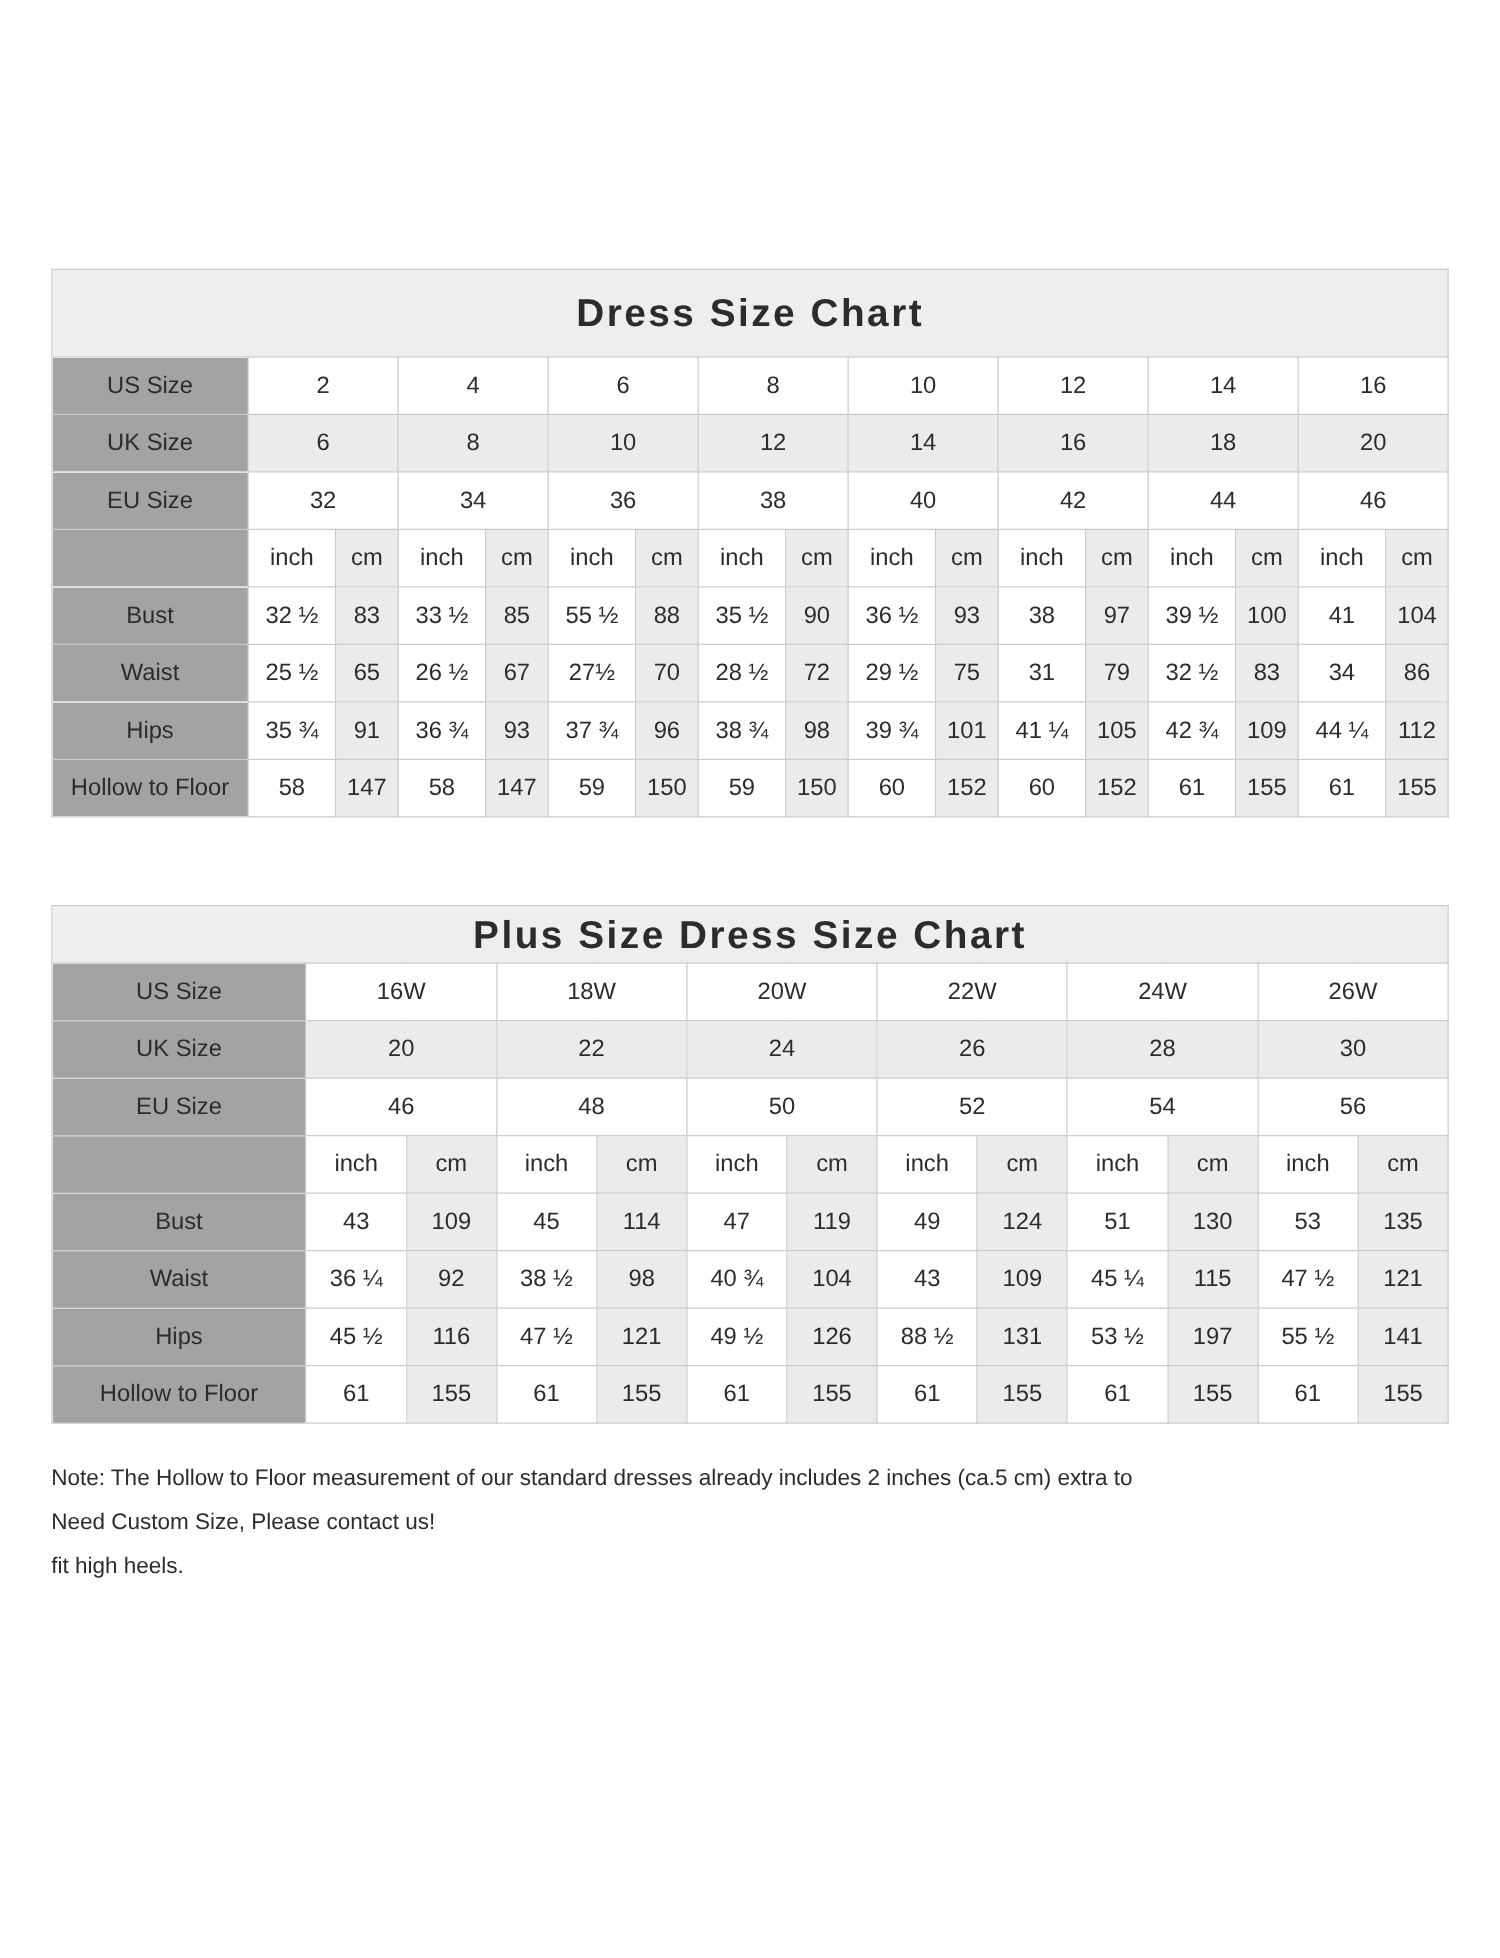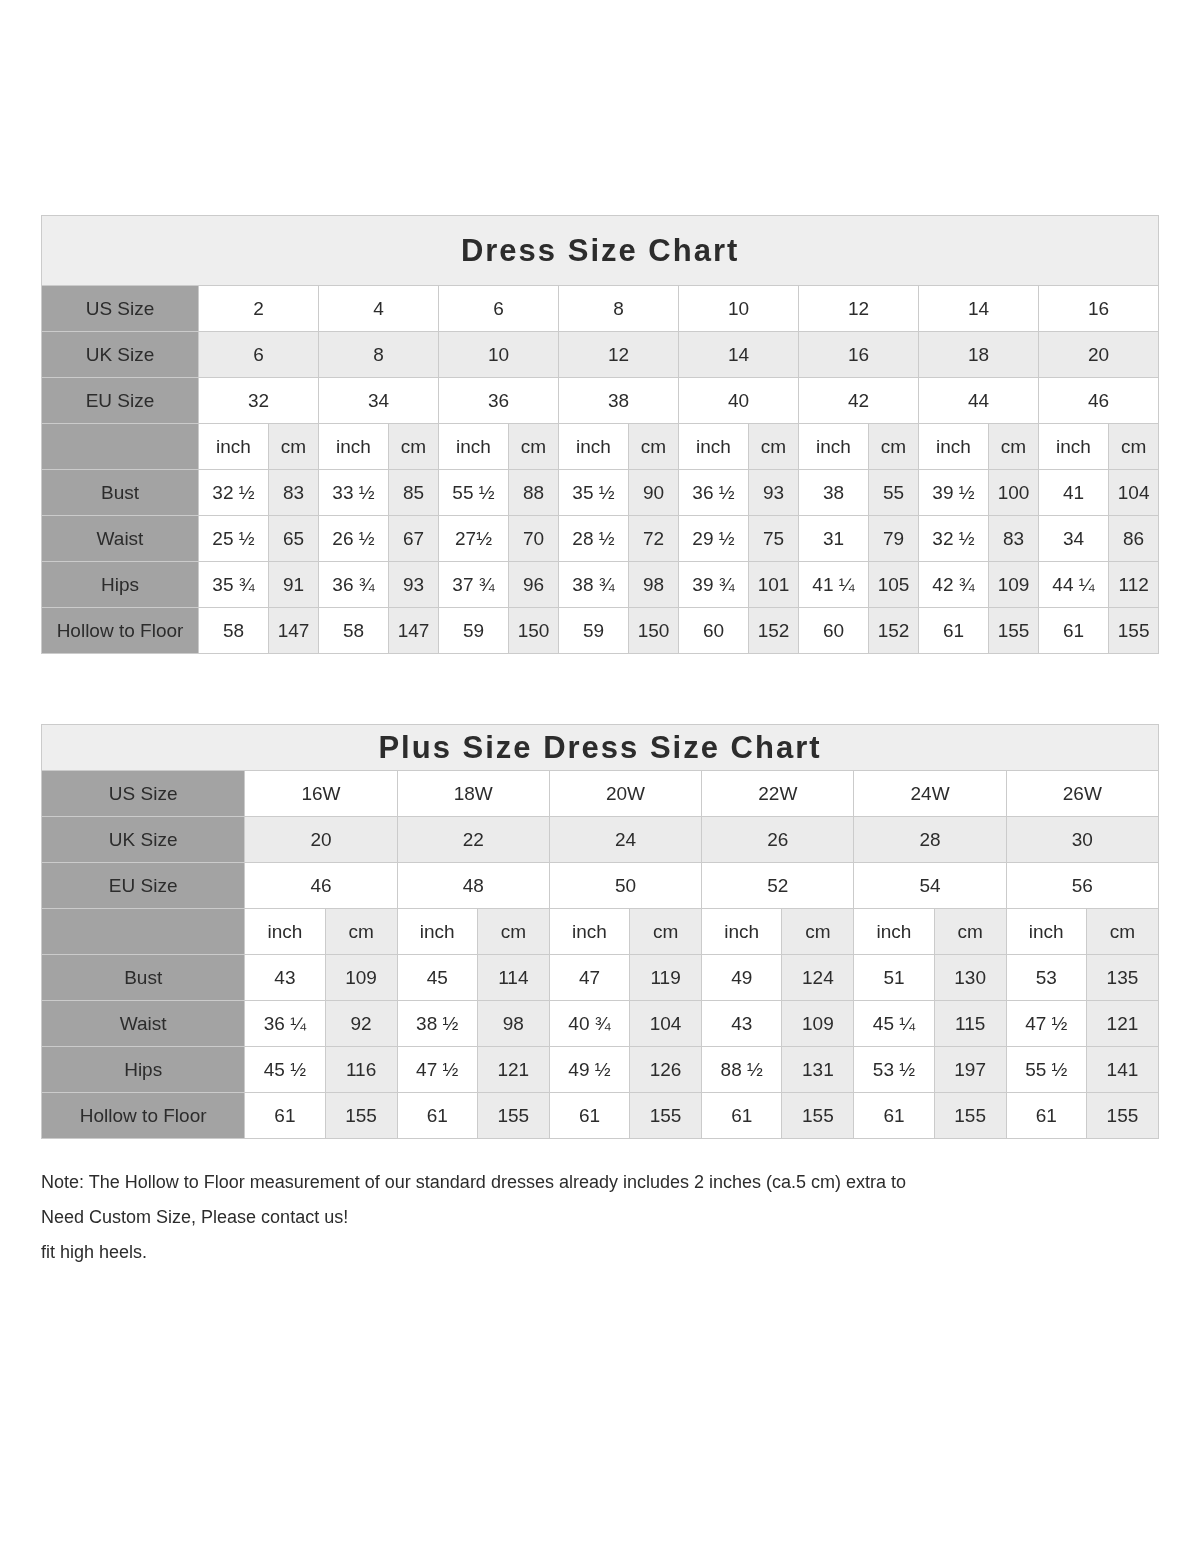--- a/index.html
+++ b/index.html
@@ -115,21 +115,21 @@
       <td class="sh">83</td>
       <td>33 ½</td>
       <td class="sh">85</td>
       <td>55 ½</td>
       <td class="sh">88</td>
       <td>35 ½</td>
       <td class="sh">90</td>
       <td>36 ½</td>
       <td class="sh">93</td>
       <td>38</td>
-      <td class="sh">55</td>
+      <td class="sh">97</td>
       <td>39 ½</td>
       <td class="sh">100</td>
       <td>41</td>
       <td class="sh">104</td>
     </tr>
     <tr>
       <td class="lbl">Waist</td>
       <td>25 ½</td>
       <td class="sh">65</td>
       <td>26 ½</td>

